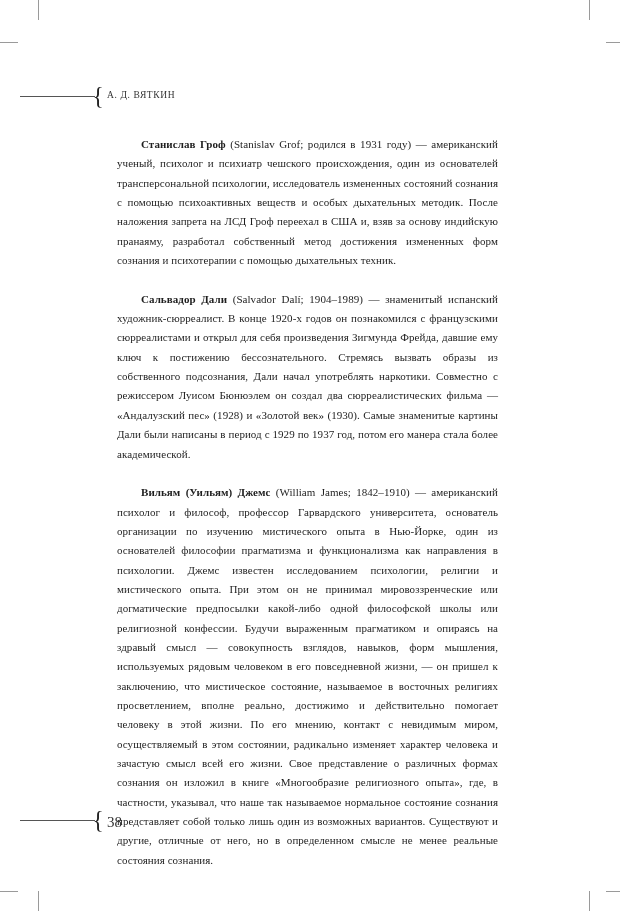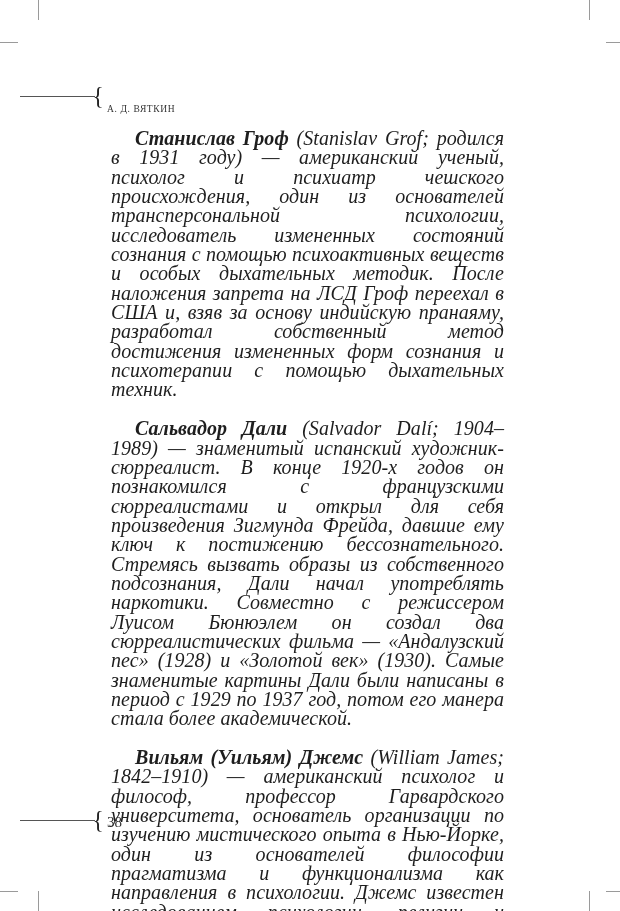--- a/index.html
+++ b/index.html
@@ -6,40 +6,40 @@
   body { width: 620px; height: 911px; position: relative; overflow: hidden;
          font-family: "DejaVu Serif", "Liberation Serif", serif; color: #1e1e1e; }
   .crop { position: absolute; background: #9a9a9a; }
   .crop.v { width: 1px; height: 20px; }
   .crop.h { width: 18px; height: 1px; }
   .header-rule, .footer-rule { position: absolute; height: 1px; background: #555; }
   .brace { position: absolute; font-family: "Liberation Serif", serif; font-size: 26px; line-height: 26px; color: #222; transform: scaleX(0.9); }
   .running-head { position: absolute; font-family: "Liberation Serif", serif; font-size: 9.5px; letter-spacing: 0.6px; color: #333; text-transform: uppercase; }
   .folio { position: absolute; font-family: "Liberation Serif", serif; font-size: 15px; color: #333; }
   .text-block { position: absolute; left: 103px; top: 121px; width: 409px; }
-  .para { margin: 8px; font-family: "Liberation Serif", serif; font-size: 20px; line-height: 19.35px;
-          text-align: justify; text-indent: 24px; hyphens: manual; letter-spacing: 0.05px; font-style: italic; }
+  .para { margin: 14px; font-family: "Liberation Serif", serif; font-size: 11px; line-height: 19.35px;
+          text-align: justify; text-indent: 24px; hyphens: manual; letter-spacing: 0.05px; }
   .para + .para { margin-top: 19.35px; }
   .para b { font-weight: bold; }
 </style>
 </head>
 <body>
 
 <div class="crop v" style="left:38px; top:0;"></div>
 <div class="crop v" style="left:589px; top:0;"></div>
 <div class="crop h" style="left:0; top:42px;"></div>
 <div class="crop h" style="left:606px; top:42px;"></div>
 <div class="crop h" style="left:0; top:891px;"></div>
 <div class="crop h" style="left:606px; top:891px;"></div>
 <div class="crop v" style="left:38px; top:891px;"></div>
 <div class="crop v" style="left:589px; top:891px;"></div>
 
 <div class="header-rule" style="left:20px; top:96px; width:75px;"></div>
 <div class="brace" style="left:92px; top:83px;">{</div>
-<div class="running-head" style="left:107px; top:104px;">А. Д. Вяткин</div>
+<div class="running-head" style="left:107px; top:90px;">А. Д. Вяткин</div>
 
 <div class="text-block">
   <p class="para"><b>Станислав Гроф</b><span> (Stanislav Grof; родился в 1931 году) — американский ученый, психолог и психиатр чешского происхождения, один из основателей трансперсональной психологии, исследователь измененных состояний сознания с помощью психоактивных веществ и особых дыхательных методик. После наложения запрета на ЛСД Гроф переехал в США и, взяв за основу индийскую пранаяму, разработал собственный метод достижения измененных форм сознания и психотерапии с помощью дыхательных техник.</span></p>
   <p class="para"><b>Сальвадор Дали</b><span> (Salvador Dalí; 1904–1989) — знаменитый испанский художник-сюрреалист. В конце 1920-х годов он познакомился с французскими сюрреалистами и открыл для себя произведения Зигмунда Фрейда, давшие ему ключ к постижению бессознательного. Стремясь вызвать образы из собственного подсознания, Дали начал употреблять наркотики. Совместно с режиссером Луисом Бюнюэлем он создал два сюрреалистических фильма — «Андалузский пес» (1928) и «Золотой век» (1930). Самые знаменитые картины Дали были написаны в период с 1929 по 1937 год, потом его манера стала более академической.</span></p>
   <p class="para"><b>Вильям (Уильям) Джемс</b><span> (William James; 1842–1910) — американский психолог и философ, профессор Гарвардского университета, основатель организации по изучению мистического опыта в Нью-Йорке, один из основателей философии прагматизма и функционализма как направления в психологии. Джемс известен исследованием психологии, религии и мистического опыта. При этом он не принимал мировоззренческие или догматические предпосылки какой-либо одной философской школы или религиозной конфессии. Будучи выраженным прагматиком и опираясь на здравый смысл — совокупность взглядов, навыков, форм мышления, используемых рядовым человеком в его повседневной жизни, — он пришел к заключению, что мистическое состояние, называемое в восточных религиях просветлением, вполне реально, достижимо и действительно помогает человеку в этой жизни. По его мнению, контакт с невидимым миром, осуществляемый в этом состоянии, радикально изменяет характер человека и зачастую смысл всей его жизни. Свое представление о различных формах сознания он изложил в книге «Многообразие религиозного опыта», где, в частности, указывал, что наше так называемое нормальное состояние сознания представляет собой только лишь один из возможных вариантов. Существуют и другие, отличные от него, но в определенном смысле не менее реальные состояния сознания.</span></p>
 </div>
 
 <div class="footer-rule" style="left:20px; top:820px; width:75px;"></div>
 <div class="brace" style="left:92px; top:807px;">{</div>
 <div class="folio" style="left:107px; top:814px;">38</div>

